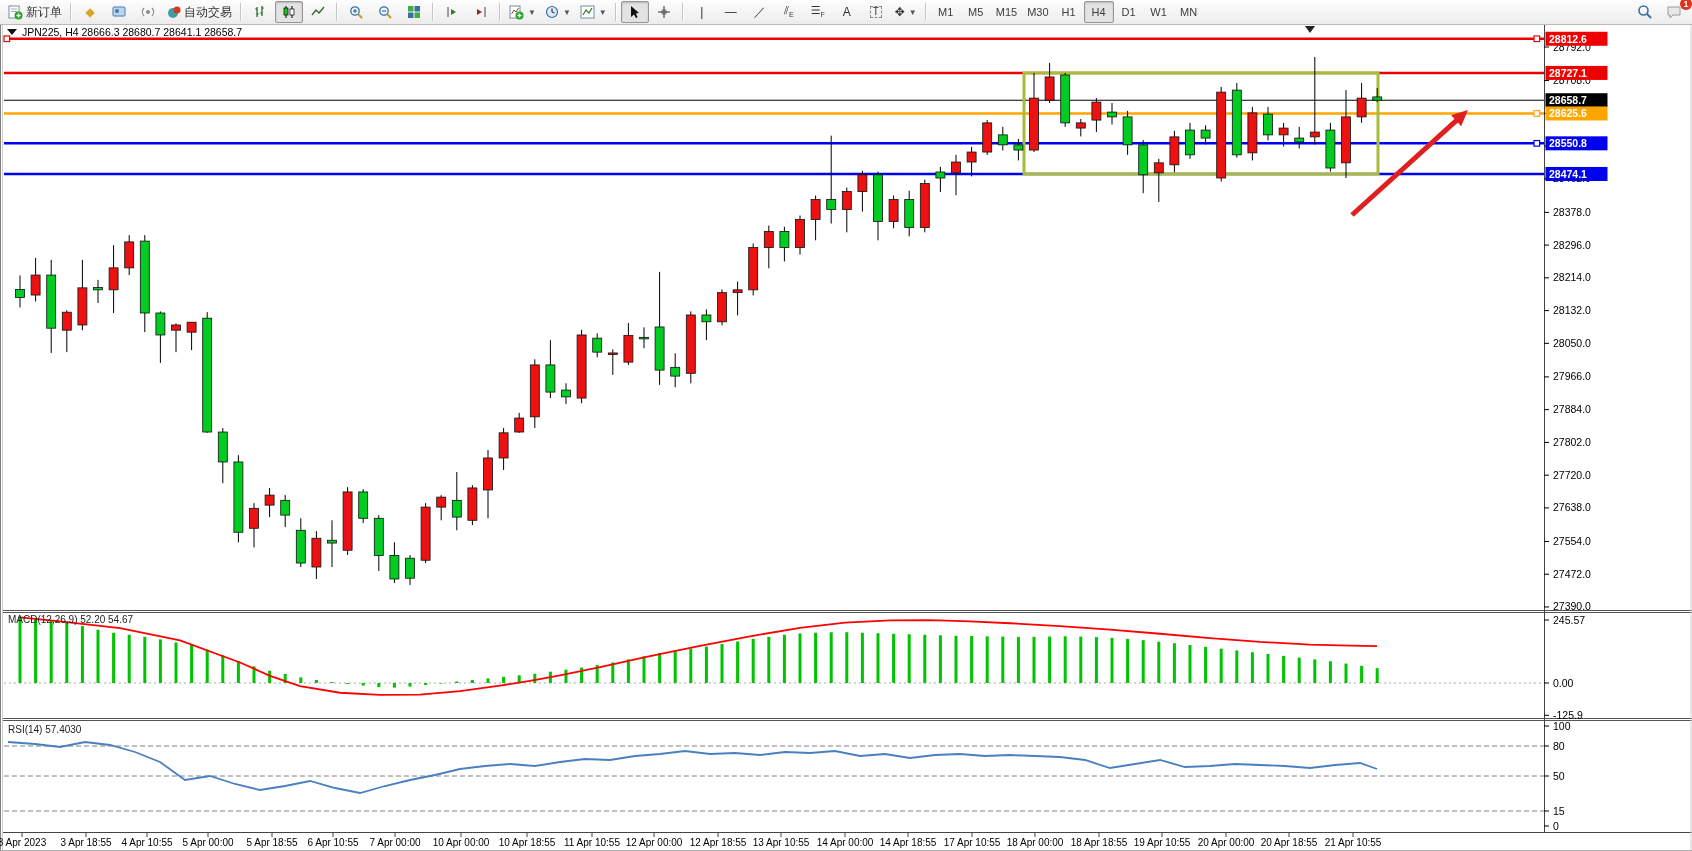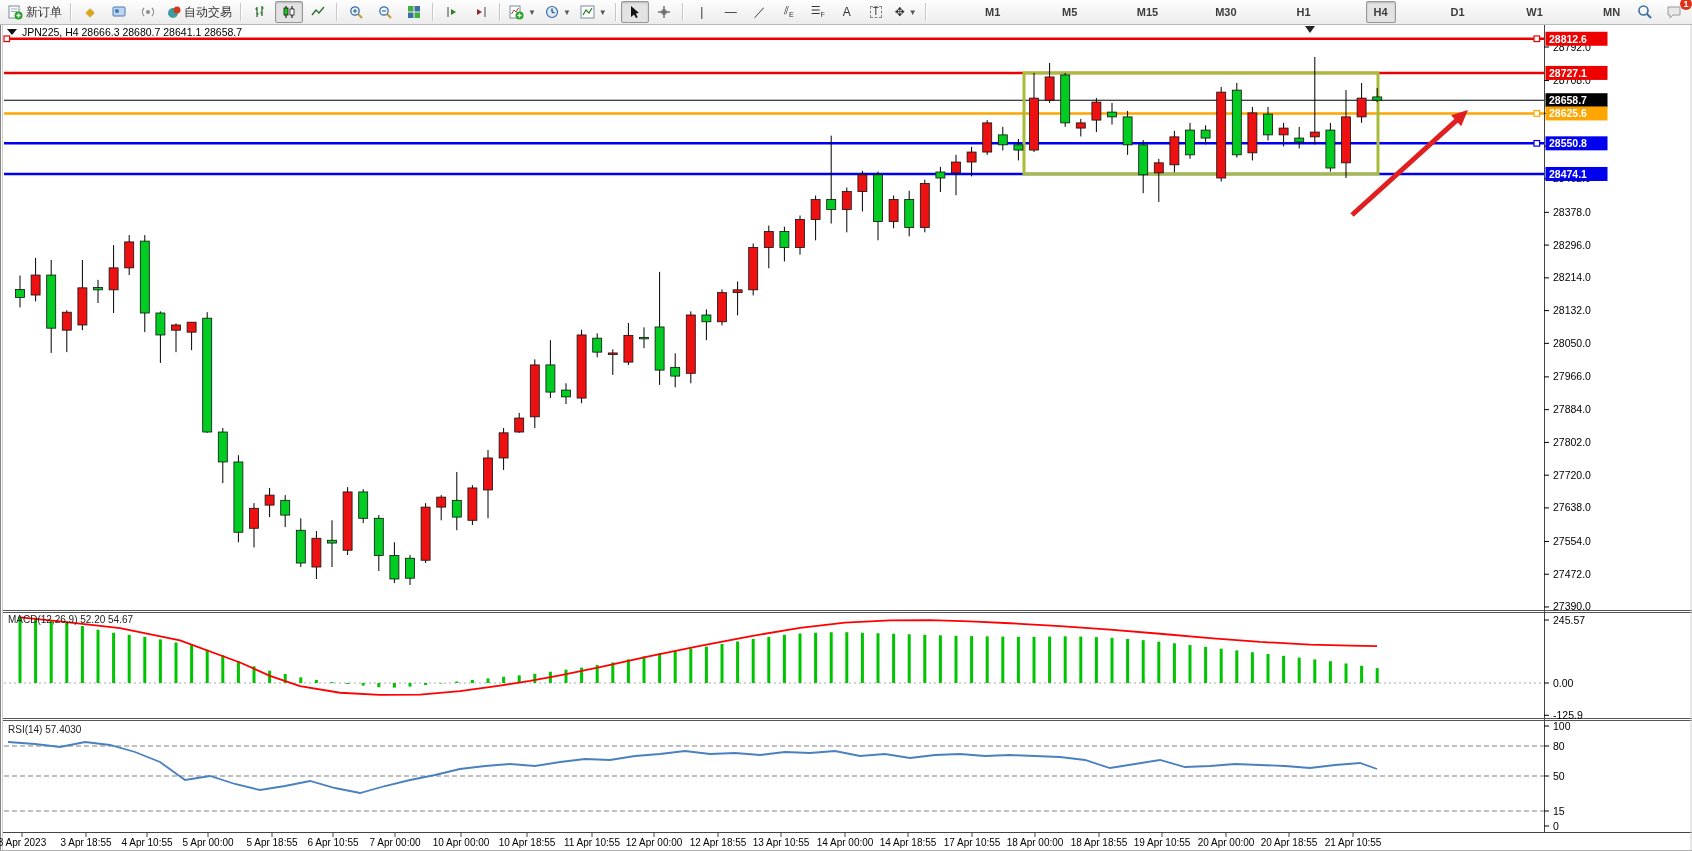--- a/index.html
+++ b/index.html
@@ -5,21 +5,21 @@
   html,body{margin:0;padding:0;background:#fff;width:1692px;height:851px;overflow:hidden;
     font-family:"Liberation Sans",sans-serif;}
   
   .toolbar{position:absolute;left:0;top:0;width:1692px;height:23px;
     background:linear-gradient(#fdfdfd,#ececec);border-bottom:1px solid #b9b9b9;
     display:flex;align-items:center;padding:12px 4px;box-sizing:border-box;gap:1px;z-index:5;}
   .tb-btn{height:20px;min-width:20px;padding:0 3px;display:flex;align-items:center;justify-content:center;
     gap:3px;border:1px solid transparent;border-radius:2px;font-size:12px;color:#333;cursor:default;user-select:none;}
   .tb-btn.active{background:#e3e3e3;border-color:#979797;box-shadow:inset 0 1px 2px rgba(0,0,0,.2);}
   .sep{width:1px;height:18px;background:#c6c6c6;border-right:1px solid #fff;margin:0 3px;}
-  .tf{font-size:11px;font-weight:bold;color:#3d3d3d;padding:0 4px;margin-left:47px;}
+  .tf{font-size:11px;font-weight:normal;color:#3d3d3d;padding:0 4px;}
   .glyph{font-size:12px;line-height:1;}
   .caret{font-size:8px;color:#555;margin-left:1px;}
   .spacer{flex:1;}
   .chat-wrap{position:relative;}
   .badge{position:absolute;top:-4px;right:-5px;width:12px;height:12px;border-radius:50%;
     background:#e03018;color:#fff;font-size:9px;font-weight:bold;display:flex;align-items:center;justify-content:center;}
   svg.icon{display:block;}
   
   #chart-holder{position:absolute;left:0;top:0;width:1692px;height:851px;}
 </style>

